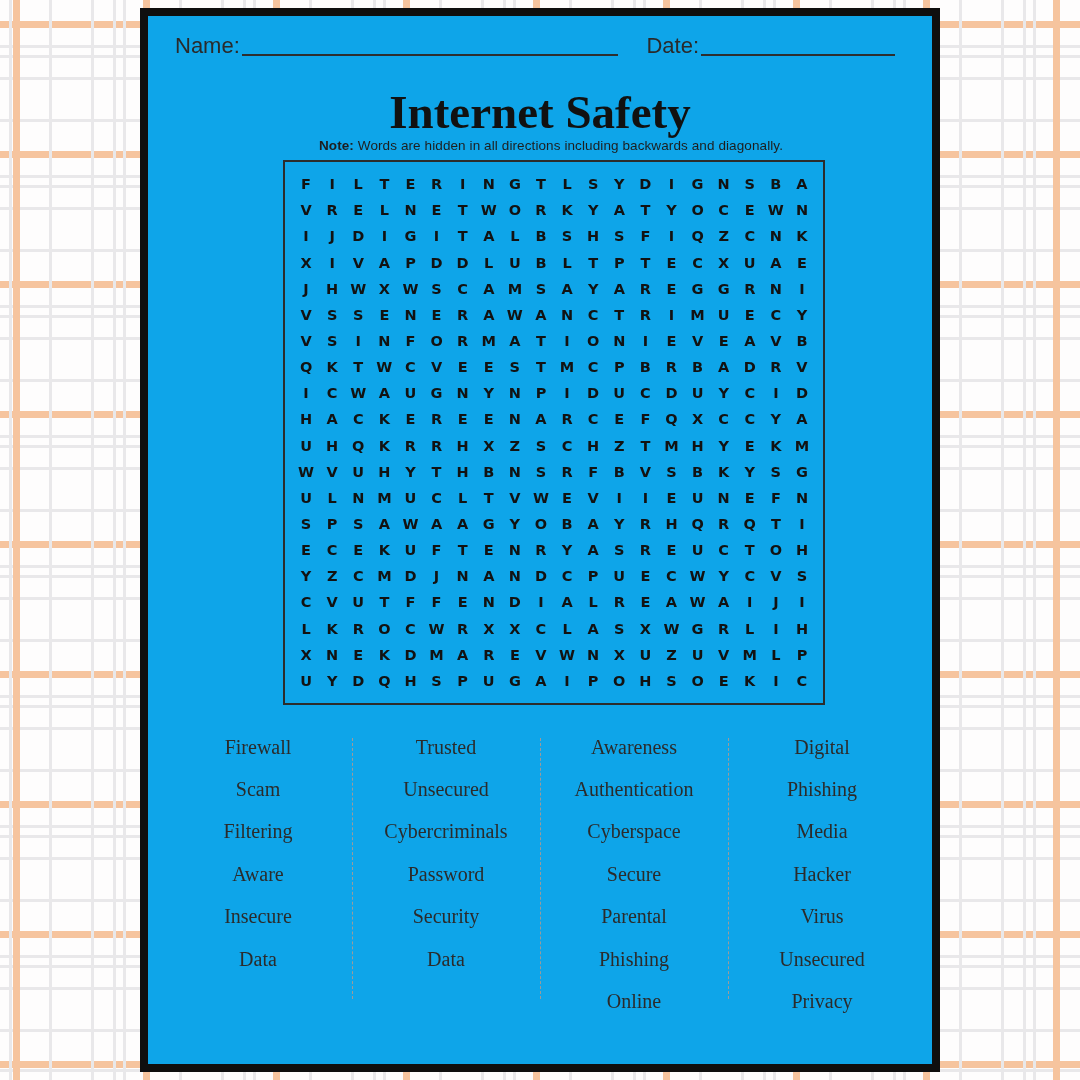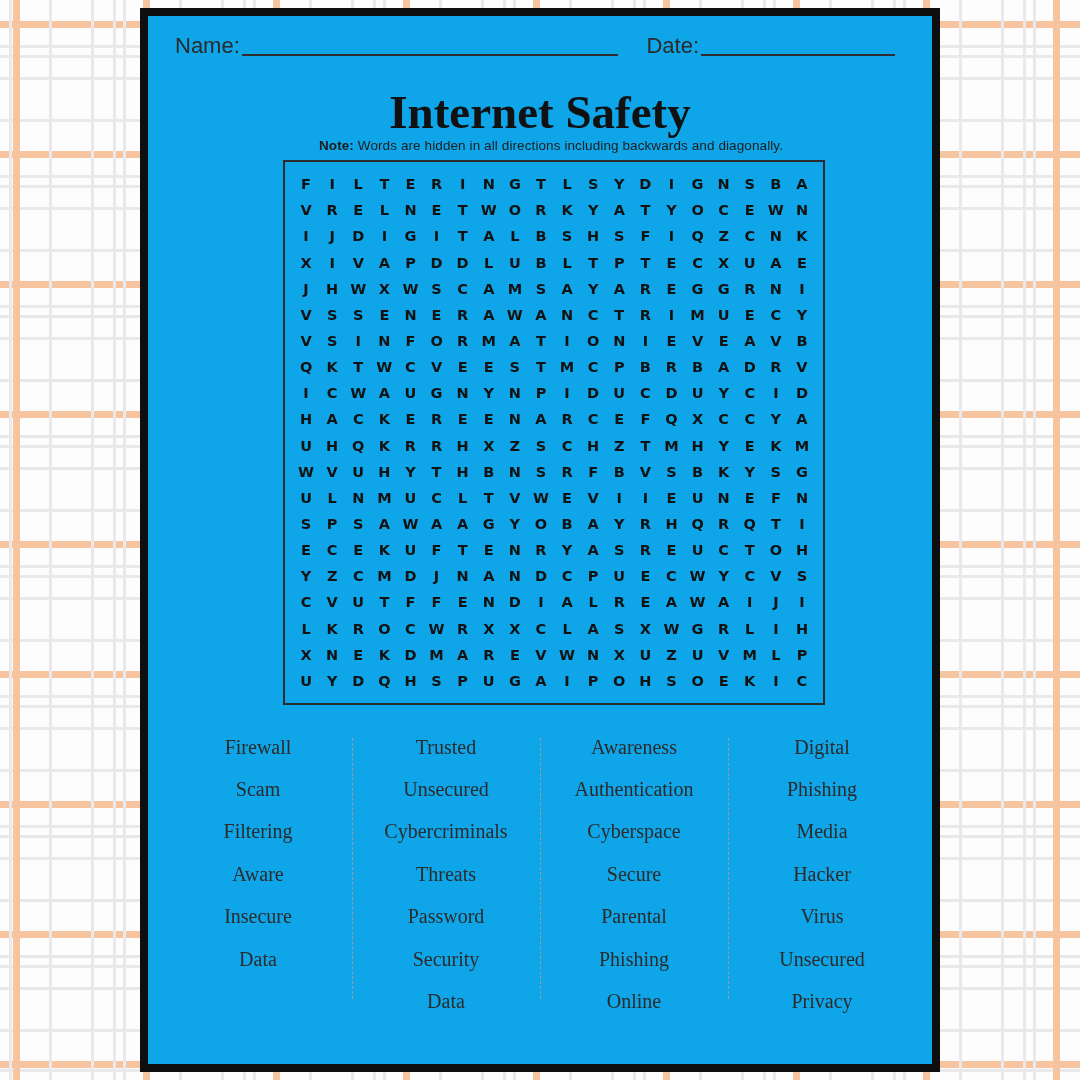--- a/index.html
+++ b/index.html
@@ -562,21 +562,20 @@
         <div class="word-item">Scam</div>
         <div class="word-item">Filtering</div>
         <div class="word-item">Aware</div>
         <div class="word-item">Insecure</div>
         <div class="word-item">Data</div>
       </div>
       <div class="word-col">
         <div class="word-item">Trusted</div>
         <div class="word-item">Unsecured</div>
         <div class="word-item">Cybercriminals</div>
-        <div class="word-item">Threats</div>
         <div class="word-item">Password</div>
         <div class="word-item">Security</div>
         <div class="word-item">Data</div>
       </div>
       <div class="word-col">
         <div class="word-item">Awareness</div>
         <div class="word-item">Authentication</div>
         <div class="word-item">Cyberspace</div>
         <div class="word-item">Secure</div>
         <div class="word-item">Parental</div>

